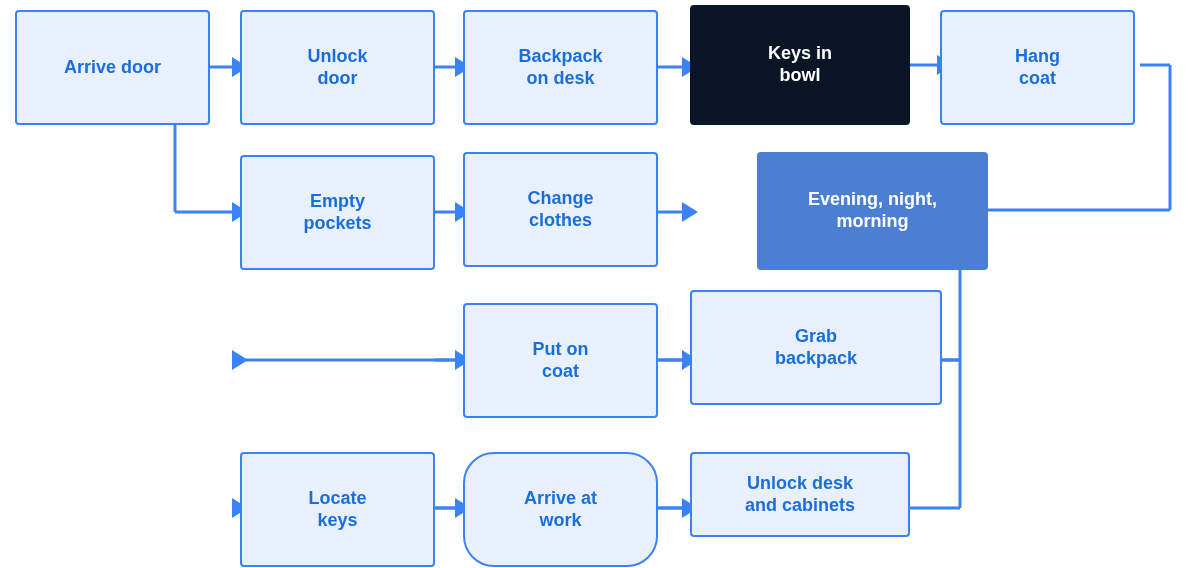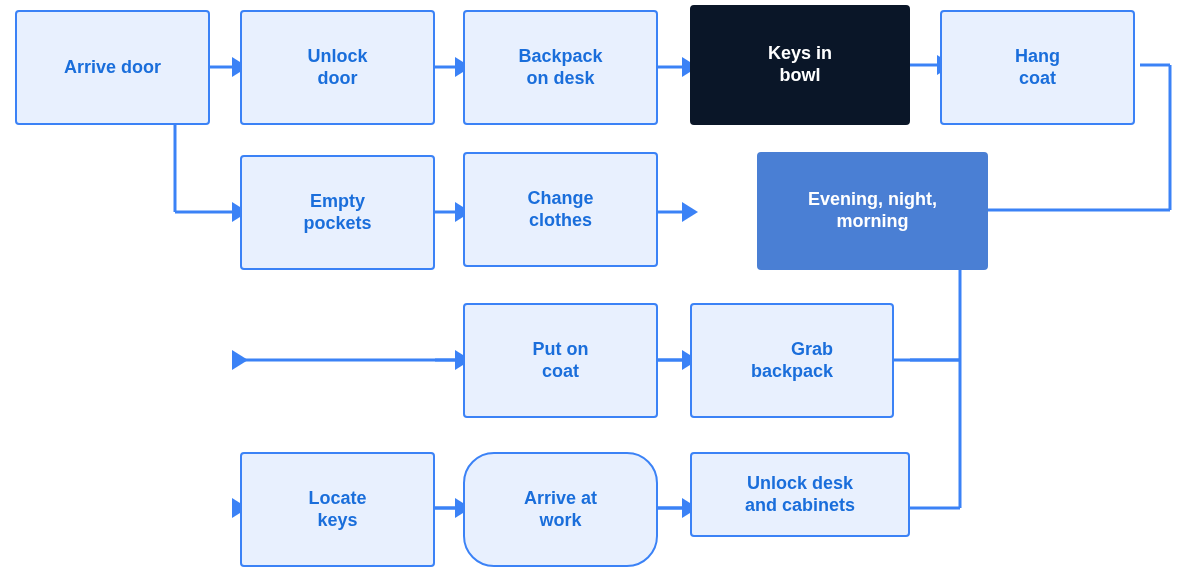--- a/index.html
+++ b/index.html
@@ -147,21 +147,21 @@
 
   <div class="node blue-bg" style="left:722px;top:152px;width:231px;height:118px;margin-left:35px;">
     <span>Evening, night,<br>morning</span>
   </div>
 
 
   <div class="node" style="left:463px;top:303px;width:195px;height:115px;">
     <span>Put on<br>coat</span>
   </div>
 
-  <div class="node" style="left:690px;top:303px;width:204px;height:115px;text-align:right;">
+  <div class="node" style="left:690px;top:290px;width:252px;height:115px;">
     <span>Grab<br>backpack</span>
   </div>
 
   <div class="node" style="left:240px;top:452px;width:195px;height:115px;">
     <span>Locate<br>keys</span>
   </div>
 
   <div class="node" style="left:463px;top:452px;width:195px;height:115px;border-radius:31px;">
     <span>Arrive at<br>work</span>
   </div>

